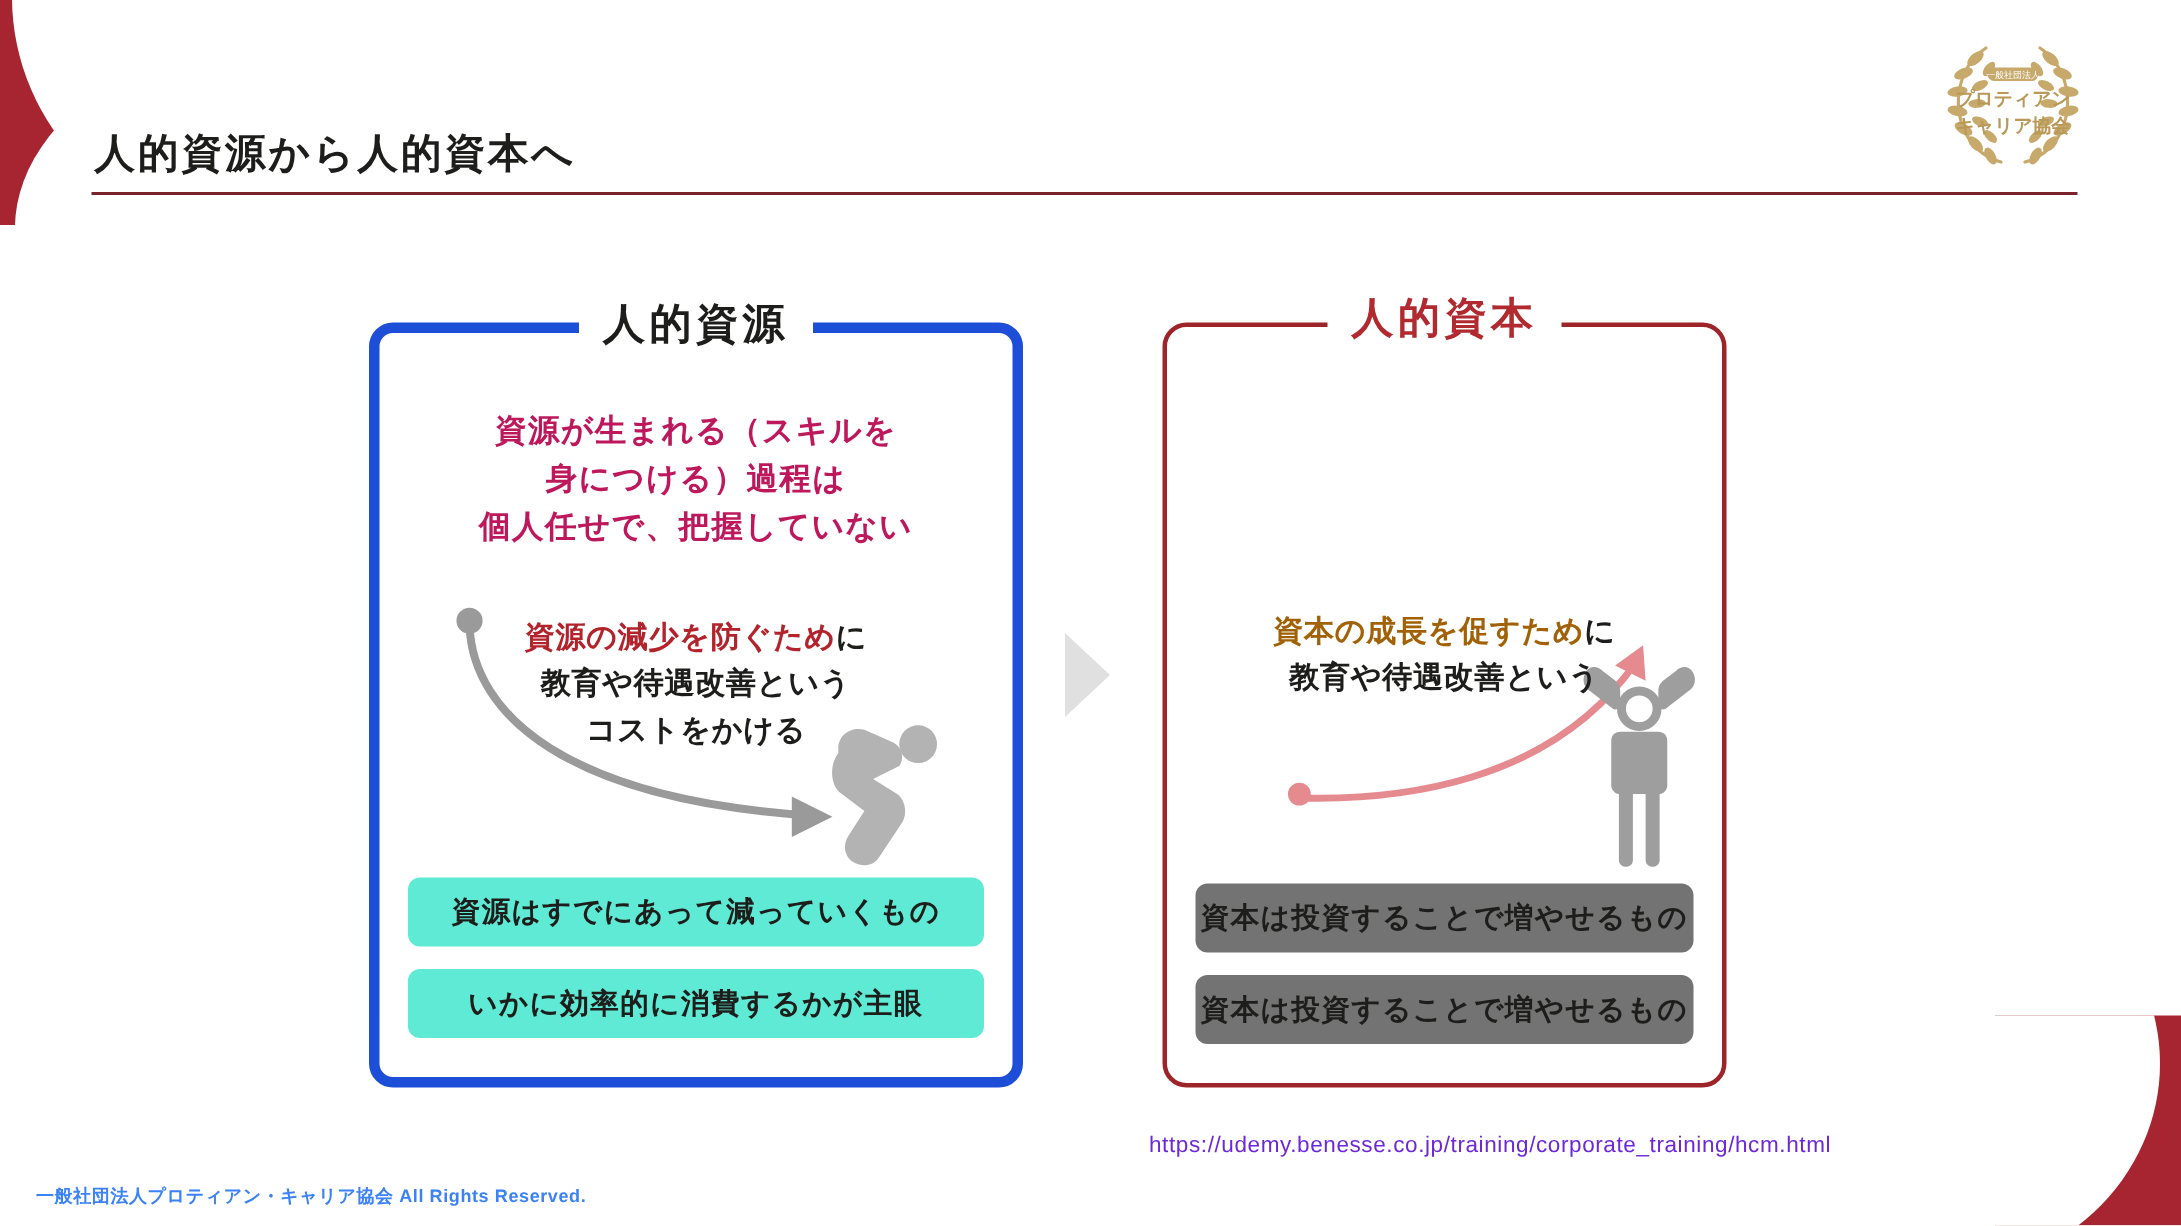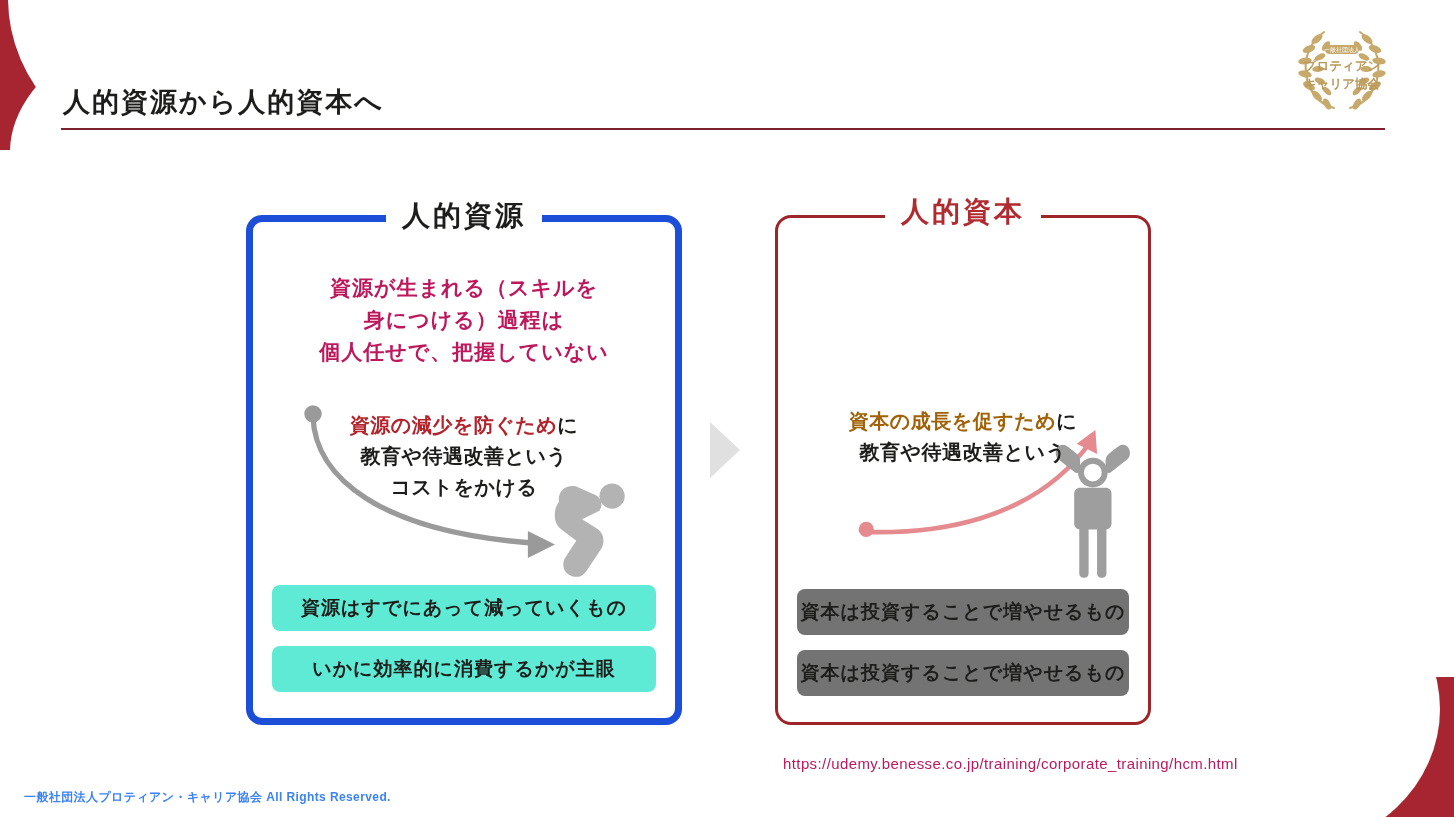--- a/index.html
+++ b/index.html
@@ -175,23 +175,23 @@
     left: 710px; top: 422px;
     width: 0; height: 0;
     border-top: 28px solid transparent;
     border-bottom: 28px solid transparent;
     border-left: 30px solid #e0e0e0;
   }
 
   
   .source-url {
     position: absolute;
-    left: 783px; top: 755px;
+    left: 766px; top: 755px;
     font-size: 15px;
-    color: #be185d;
+    color: #6d28d9;
     letter-spacing: 0.4px;
     white-space: nowrap;
   }
   .footer-note {
     position: absolute;
     left: 24px; top: 789px;
     font-size: 12px;
     font-weight: bold;
     color: #3b82f6;
     letter-spacing: 0.4px;

